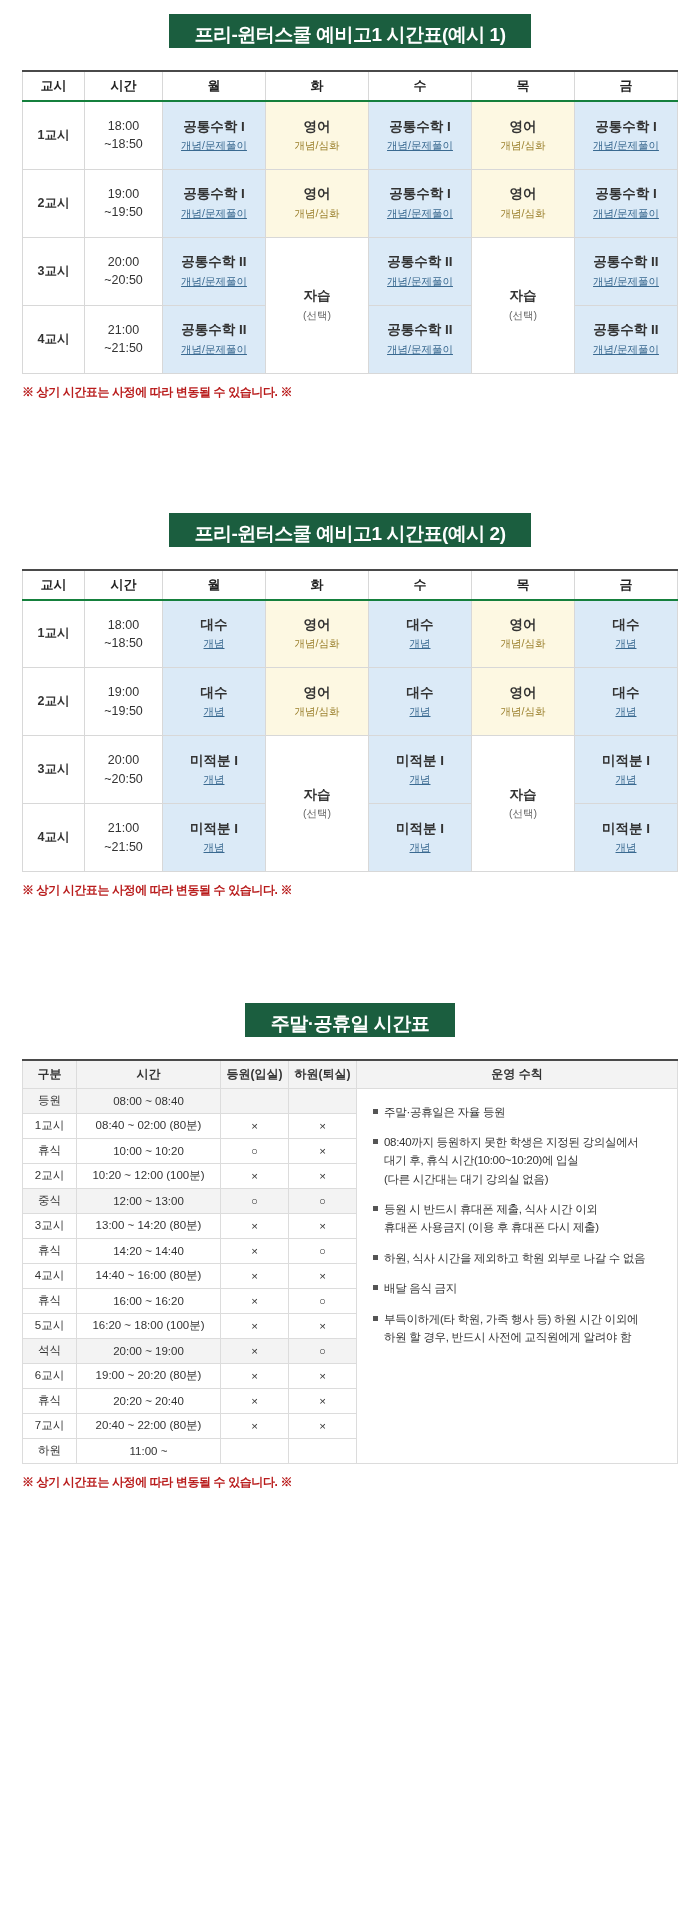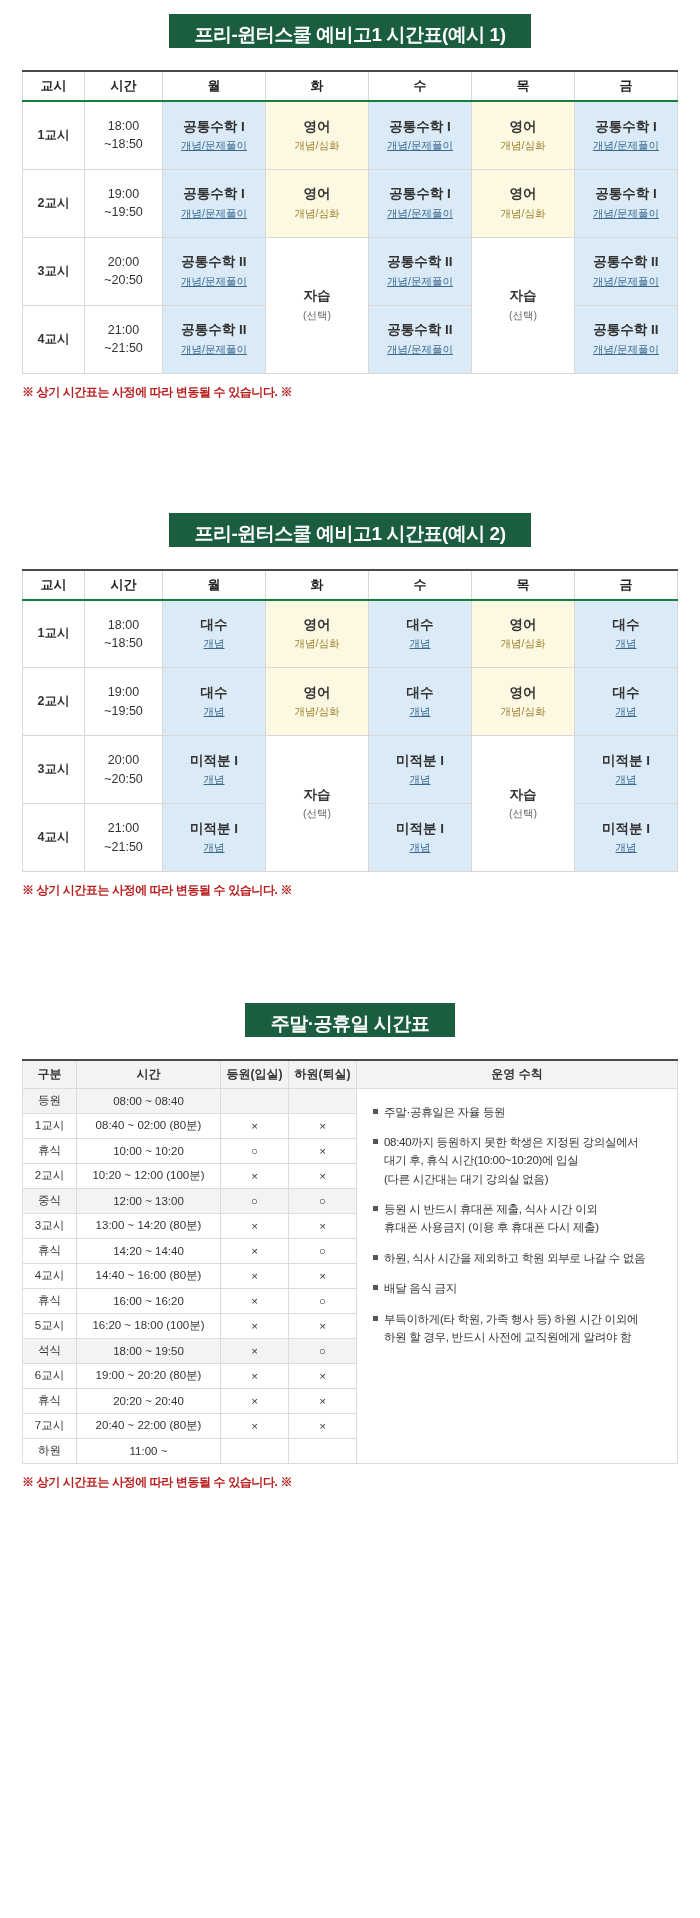--- a/index.html
+++ b/index.html
@@ -482,21 +482,21 @@
               <td>○</td>
             </tr>
             <tr>
               <td>5교시</td>
               <td>16:20 ~ 18:00 (100분)</td>
               <td>×</td>
               <td>×</td>
             </tr>
             <tr>
               <td class="hl">석식</td>
-              <td class="hl">18:00 ~ 19:50</td>
+              <td class="hl">20:00 ~ 19:00</td>
               <td class="hl">×</td>
               <td class="hl">○</td>
             </tr>
             <tr>
               <td>6교시</td>
               <td>19:00 ~ 20:20 (80분)</td>
               <td>×</td>
               <td>×</td>
             </tr>
             <tr>

